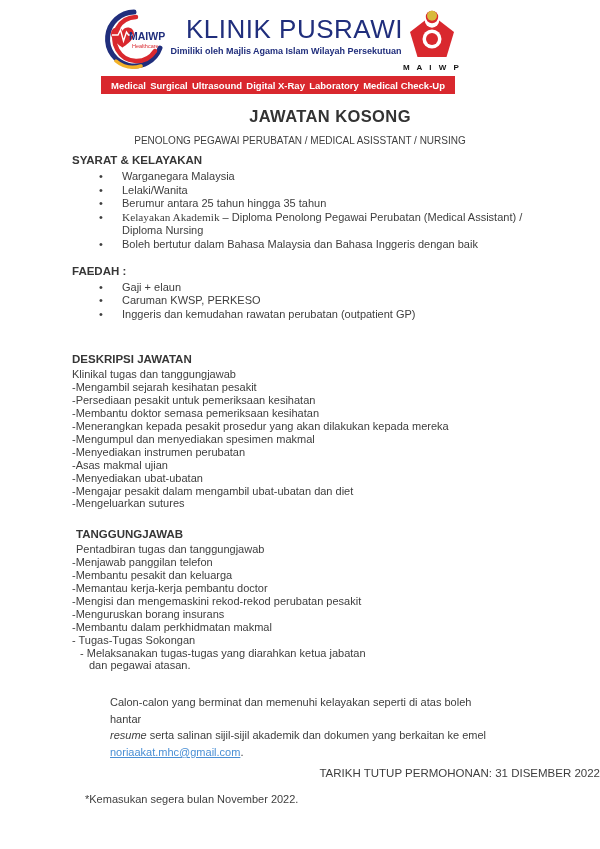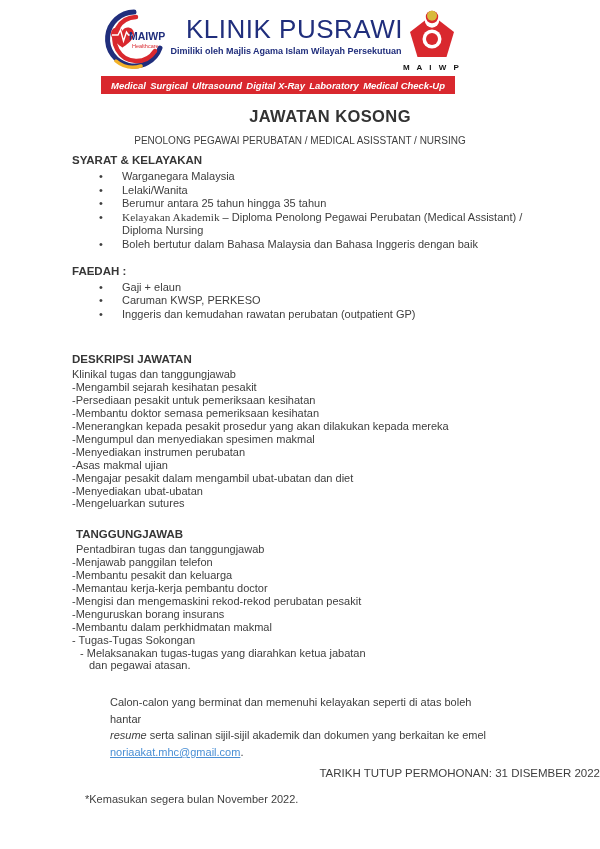--- a/index.html
+++ b/index.html
@@ -32,21 +32,20 @@
   .maiwp-label {
     font-size: 8px; font-weight: 700; color: #141414;
     letter-spacing: 2.5px; margin-top: 0px; white-space: nowrap;
   }
 
   .services-bar {
     margin: 1px 0 0 101px; width: 354px; height: 18px;
     background: #d9282e;
     display: flex; align-items: center; justify-content: space-between;
     padding: 0 10px;
-    font-style: italic;
   }
   .service { font-size: 9.5px; font-weight: 700; color: #ffffff; white-space: nowrap; }
 
   
   .doc-title {
     margin: 13px 0 0 52px; width: 556px;
     font-size: 16.5px; font-weight: 700; color: #333333;
     text-align: center; letter-spacing: 0.4px;
   }
   .doc-subtitle {
@@ -158,22 +157,22 @@
     <div class="sec-heading">DESKRIPSI JAWATAN</div>
     <div class="lines">
       <div class="pline">Klinikal tugas dan tanggungjawab</div>
       <div class="pline">-Mengambil sejarah kesihatan pesakit</div>
       <div class="pline">-Persediaan pesakit untuk pemeriksaan kesihatan</div>
       <div class="pline">-Membantu doktor semasa pemeriksaan kesihatan</div>
       <div class="pline">-Menerangkan kepada pesakit prosedur yang akan dilakukan kepada mereka</div>
       <div class="pline">-Mengumpul dan menyediakan spesimen makmal</div>
       <div class="pline">-Menyediakan instrumen perubatan</div>
       <div class="pline">-Asas makmal ujian</div>
+      <div class="pline">-Menyediakan ubat-ubatan</div>
       <div class="pline">-Mengajar pesakit dalam mengambil ubat-ubatan dan diet</div>
-      <div class="pline">-Menyediakan ubat-ubatan</div>
       <div class="pline">-Mengeluarkan sutures</div>
     </div>
   </div>
 
   <div class="sec" id="sec-tanggungjawab">
     <div class="sec-heading indent-a">TANGGUNGJAWAB</div>
     <div class="lines">
       <div class="pline indent-a">Pentadbiran tugas dan tanggungjawab</div>
       <div class="pline">-Menjawab panggilan telefon</div>
       <div class="pline">-Membantu pesakit dan keluarga</div>

